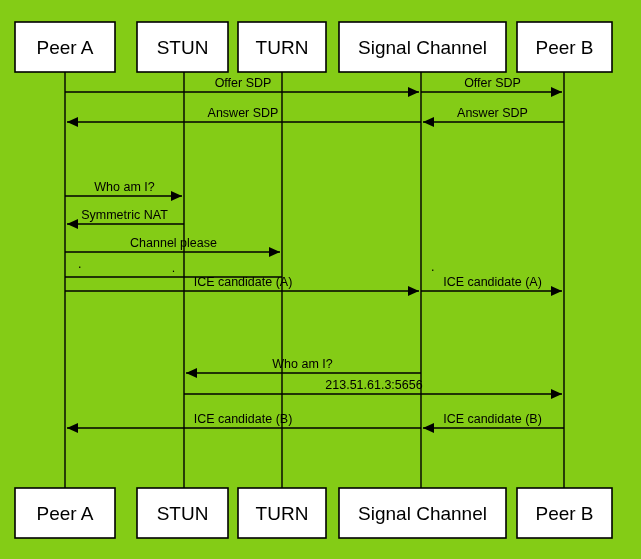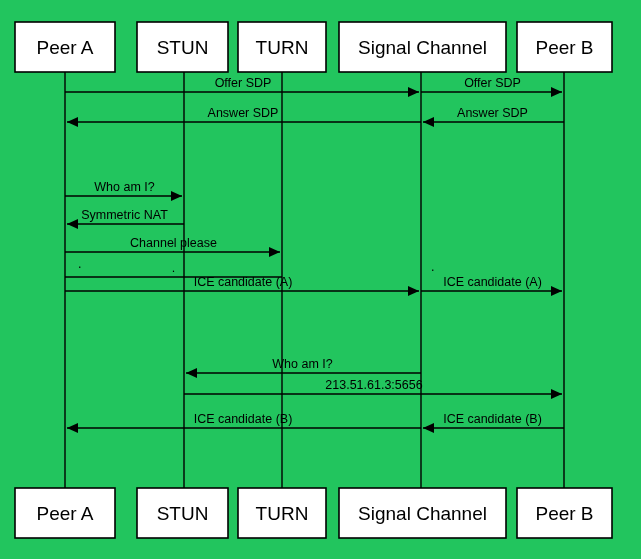--- a/index.html
+++ b/index.html
@@ -1,17 +1,17 @@
 <!DOCTYPE html>
 <html><head>
 <meta charset="utf-8">
 <style>
   html,body{margin:0;padding:0;background:#ffffff;}
   body{width:641px;height:559px;font-family:"Liberation Sans",sans-serif;color:#000;}
-  #diagram{position:relative;width:641px;height:559px;overflow:hidden;background:#22c55e;}
+  #diagram{position:relative;width:641px;height:559px;overflow:hidden;background:#84cc16;}
   svg{position:absolute;left:0;top:0;}
 </style>
 </head>
 <body>
 
 <div id="diagram">
   <svg id="canvas" width="641" height="559">
     <defs>
       <marker id="arrR" markerWidth="12" markerHeight="12" refX="11" refY="5" orient="auto" markerUnits="userSpaceOnUse">
         <path d="M0,0 L11,5 L0,10 z" fill="#000"></path>

